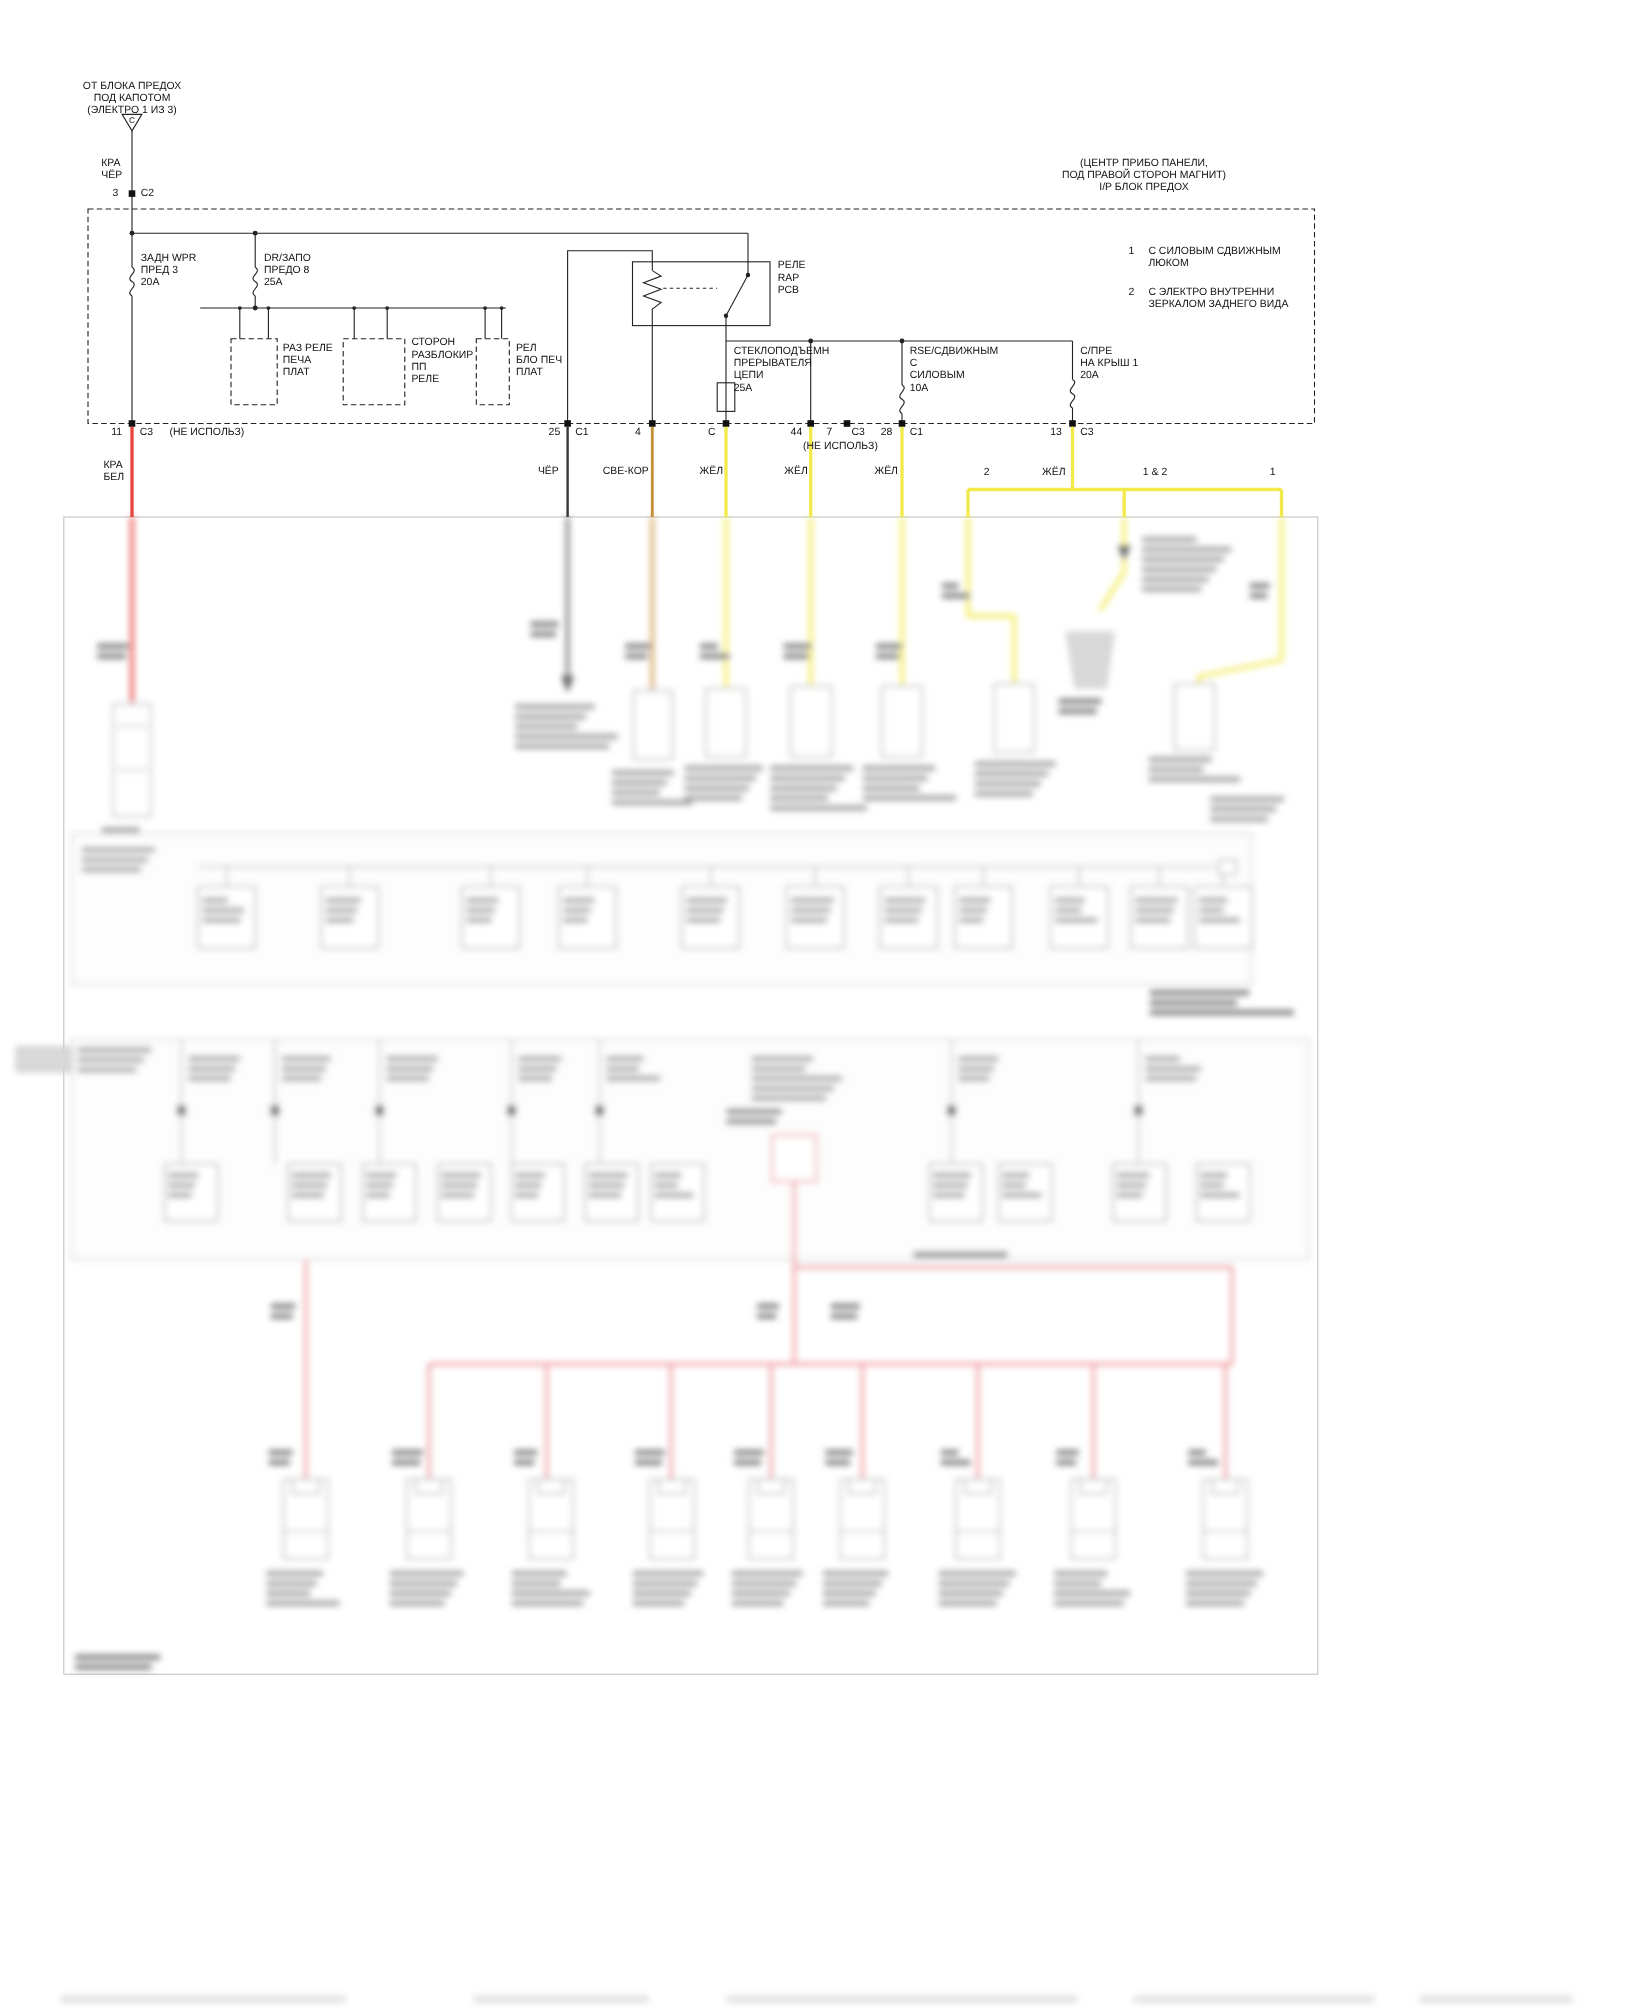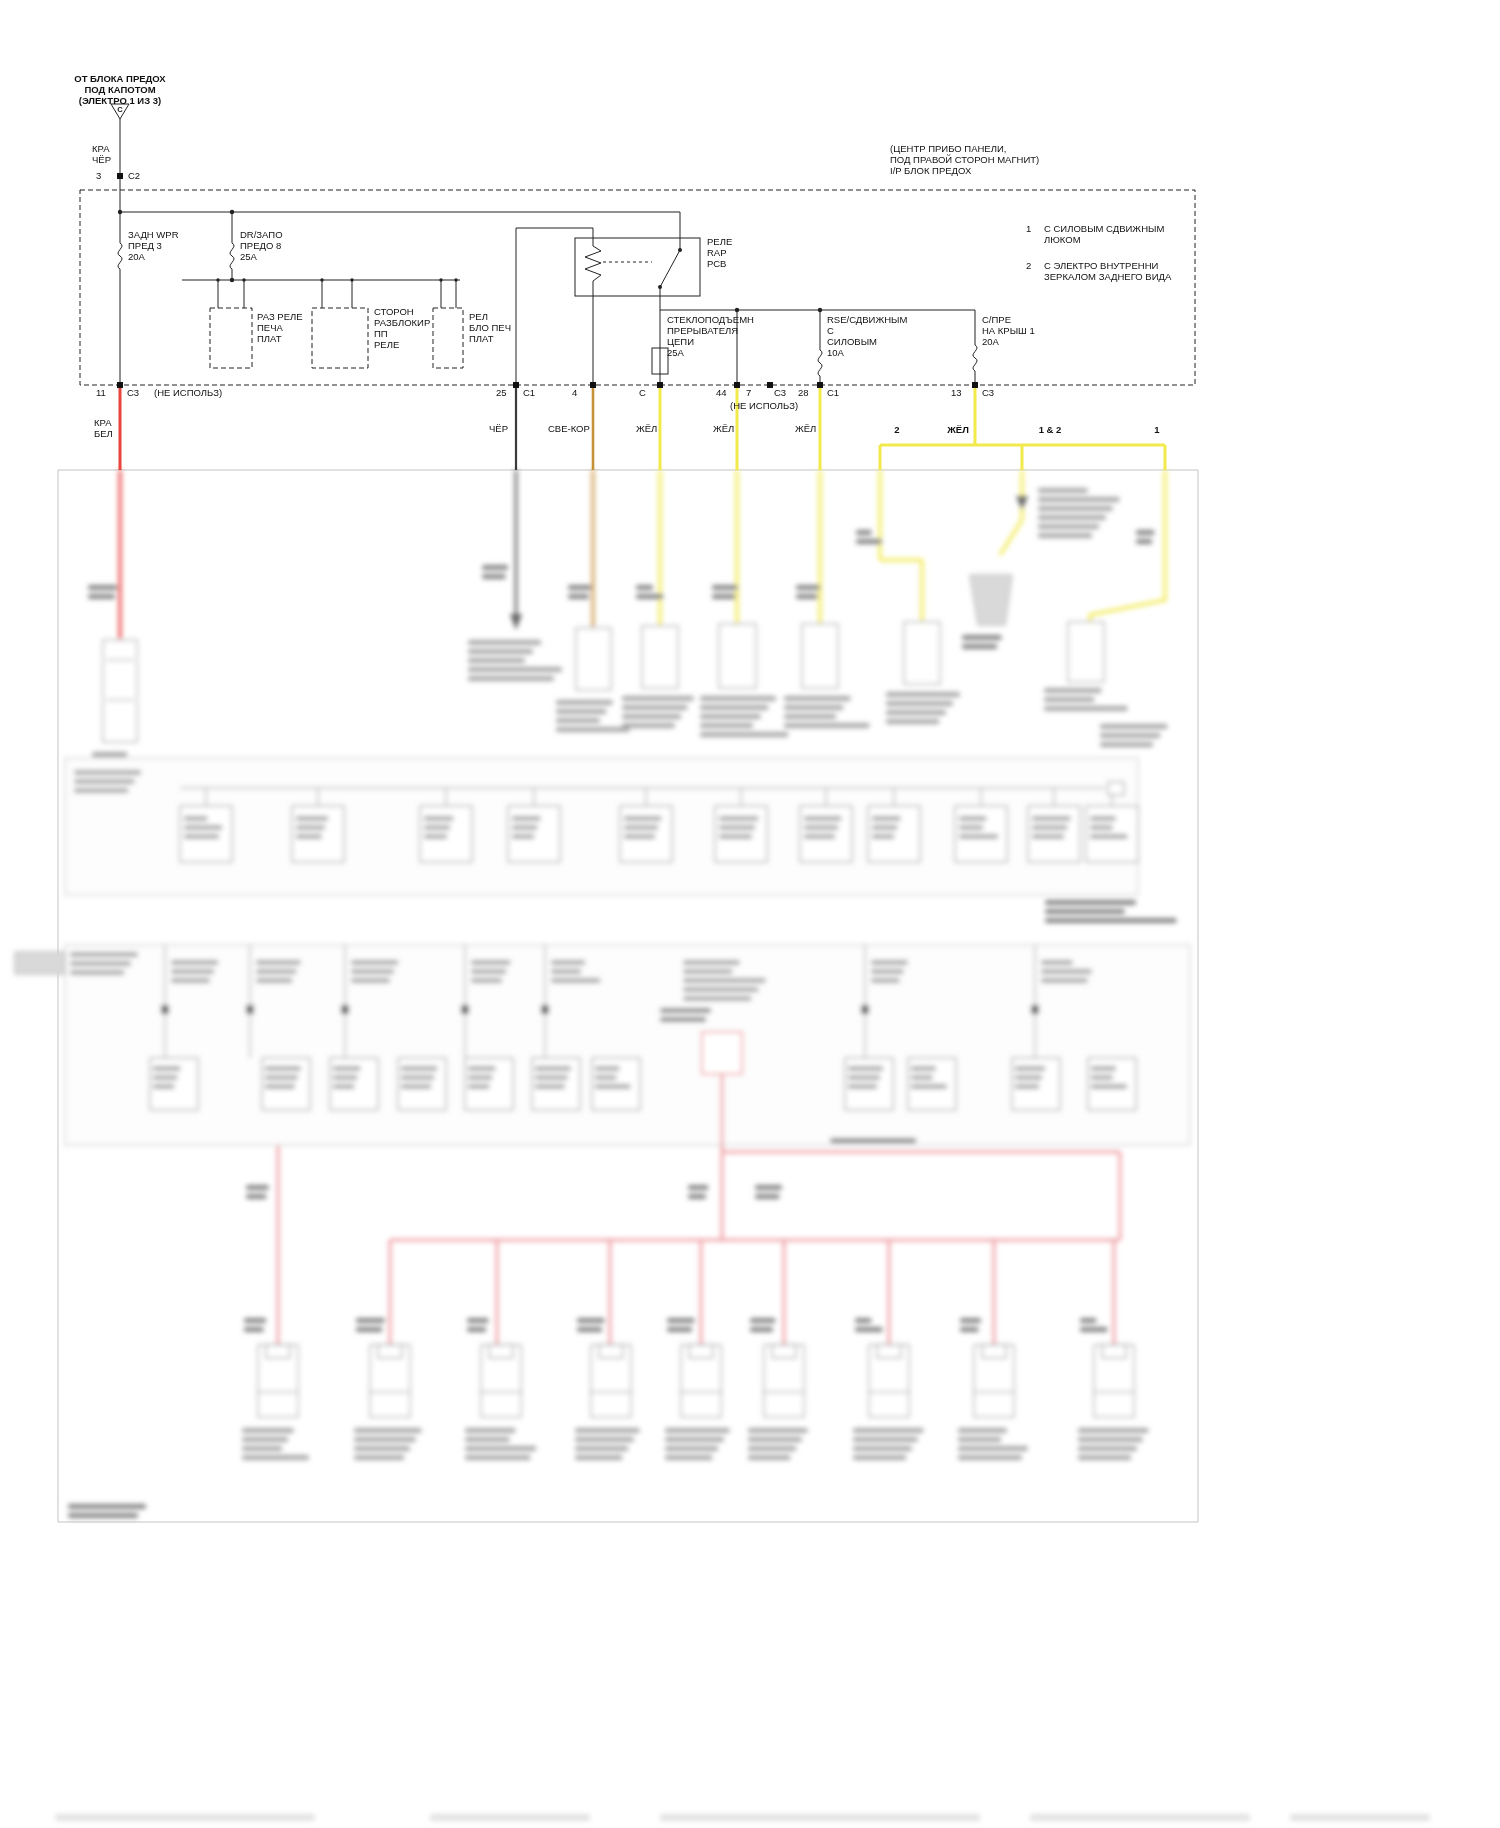--- a/index.html
+++ b/index.html
@@ -1,21 +1,21 @@
 <!DOCTYPE html>
 <html style="--red: #e8433c; --tan: #c79136; --yellow: #f2e94b; --pink: #f0a3a8; --black_wire: #3a3a3a;"><head>
 <meta charset="utf-8">
 <style>
   html,body{margin:0;padding:0;background:#fff;}
   .page{position:relative;width:1500px;height:1828px;background:#fff;overflow:hidden;
         font-family:"Liberation Sans","DejaVu Sans",sans-serif;}
   svg{position:absolute;left:0;top:0;}
   .lbl{position:absolute;font-size:9.5px;line-height:11px;color:#111;white-space:nowrap;}
-  .ctr{transform:translateX(-50%);text-align:center;font-weight:bold;}
-  .rt{text-align:left;}
+  .ctr{transform:translateX(-50%);text-align:center;}
+  .rt{text-align:center;}
   
   .ln path,.ln polyline,.ln rect,.ln polygon{stroke:#222;fill:none;stroke-width:1;}
   .ln circle{fill:#222;stroke:none;}
   .ln .sq{fill:#111;stroke:none;}
   .dash{stroke-dasharray:5 3;}
   .dash2{stroke-dasharray:3 3;stroke-width:.8;}
   .area-border{fill:#ffffff;stroke:#c4c4c4;stroke-width:1;}
   
   .bw,.wire{fill:none;}
   .w-red{stroke:var(--red);stroke-width:3;}

